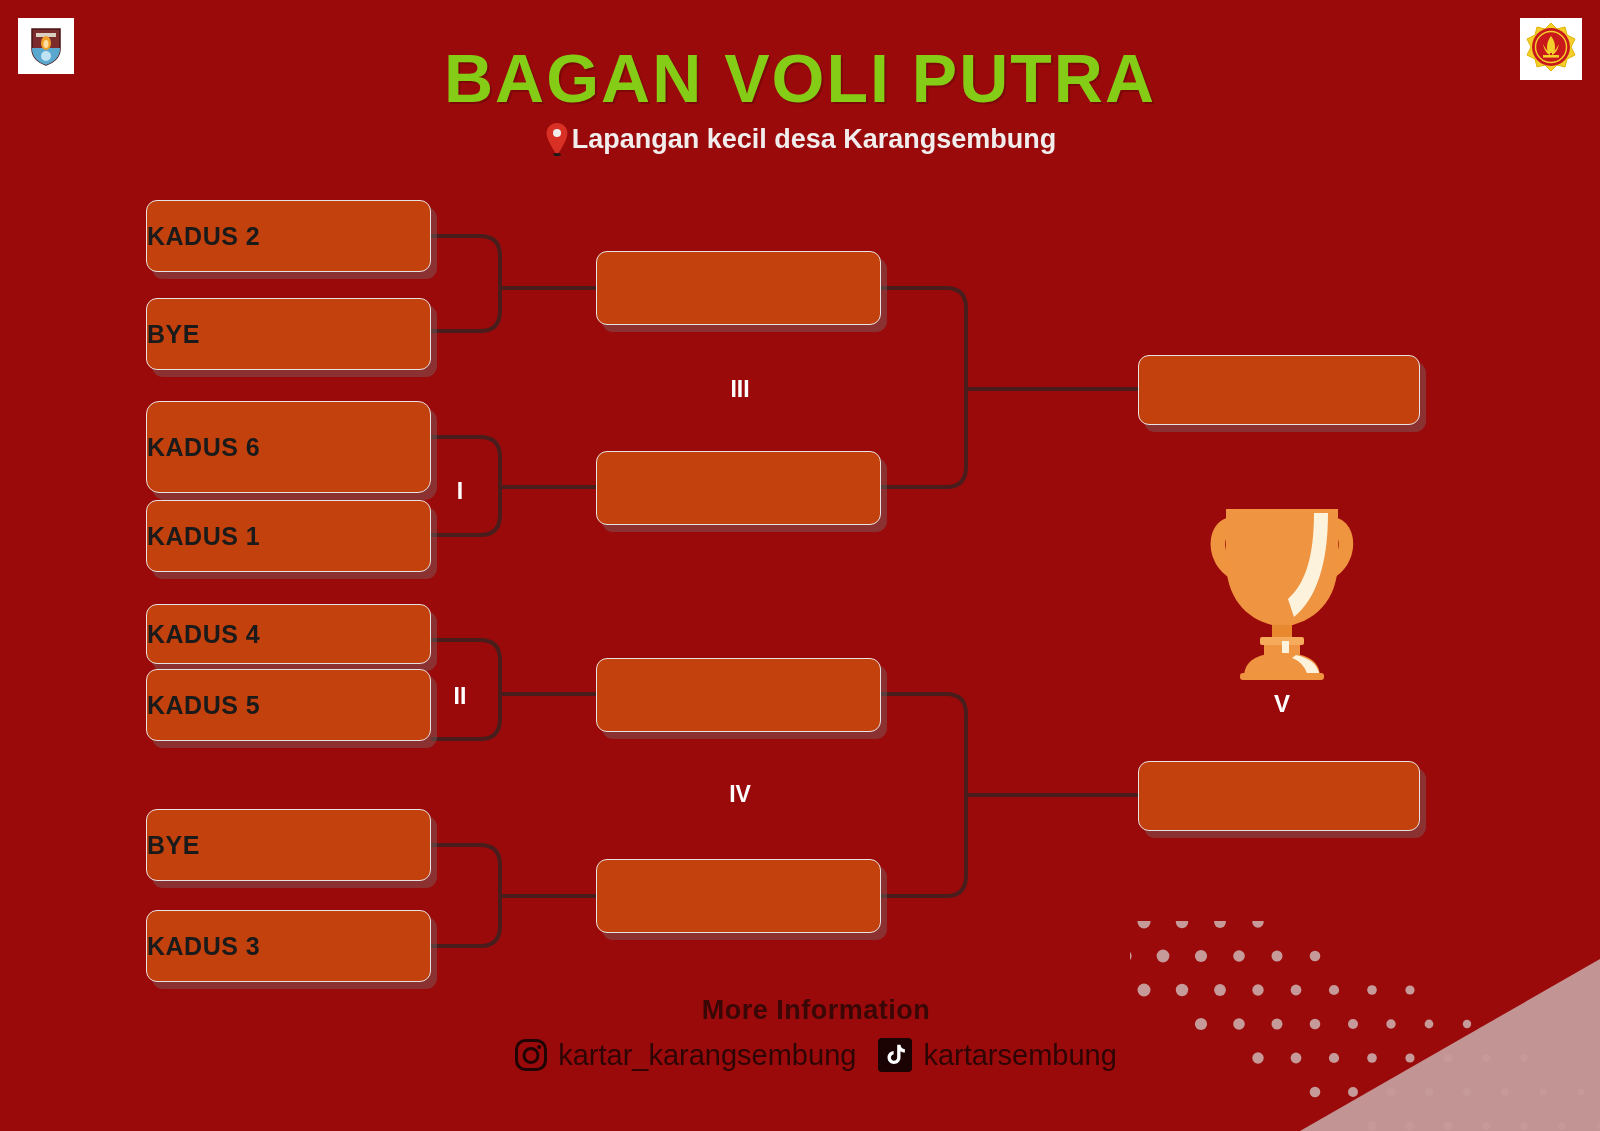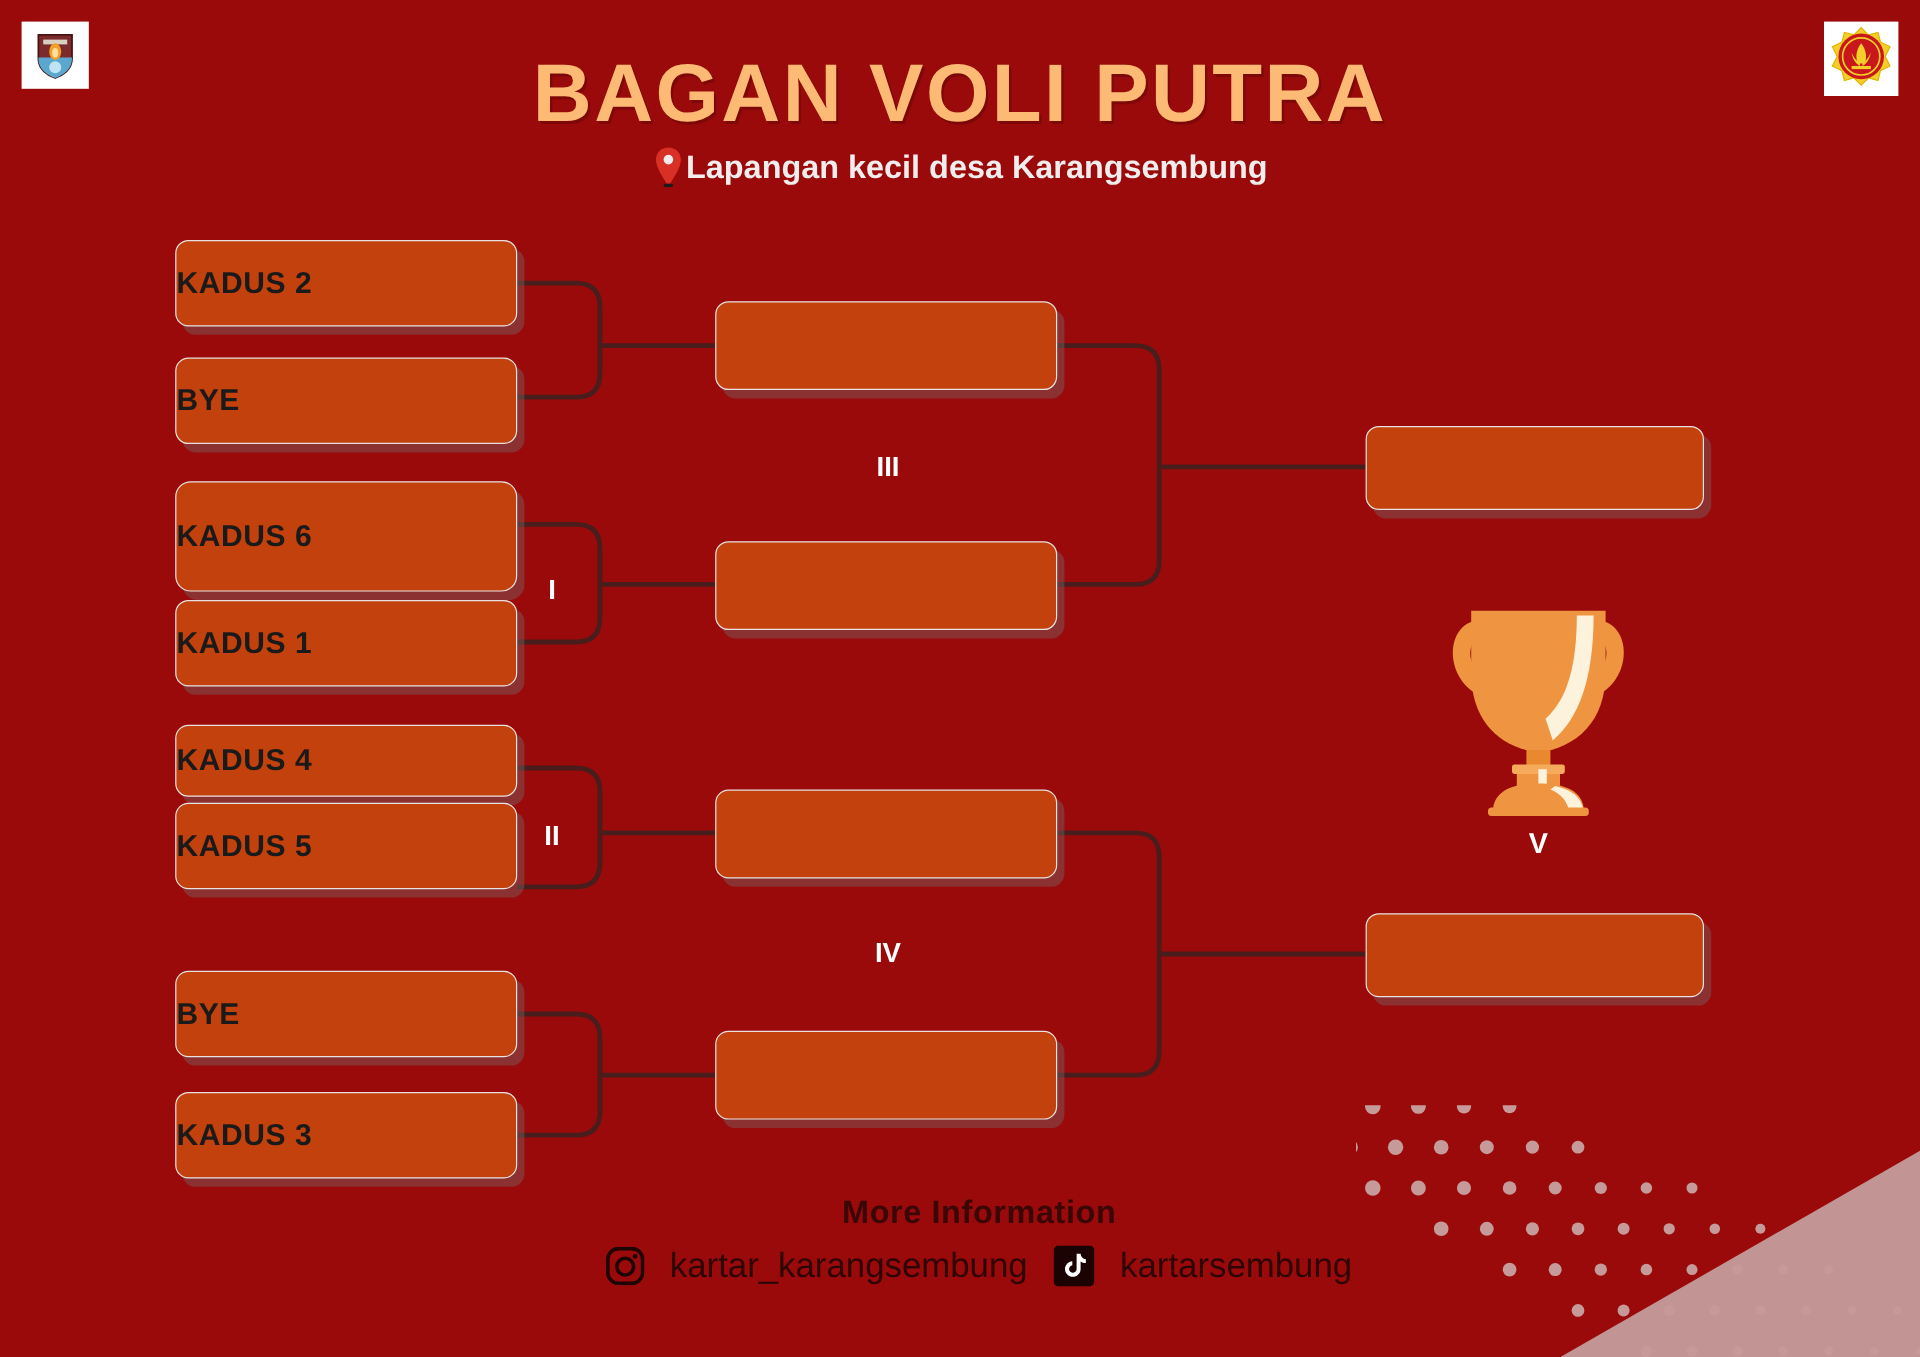--- a/index.html
+++ b/index.html
@@ -27,21 +27,21 @@
     display:flex; align-items:center; justify-content:center;
   }
   #logo-left{ left:18px; top:18px; width:56px; height:56px; }
   #logo-right{ right:18px; top:18px; width:62px; height:62px; }
 
   
   #header{
     position:absolute; left:0; top:44px; width:1600px; text-align:center;
   }
   #page-title{
-    color:#fdba74; font-size:68px; font-weight:bold; letter-spacing:2px;
+    color:#84cc16; font-size:68px; font-weight:bold; letter-spacing:2px;
     line-height:1.0;
     text-shadow:2px 2px 0 rgba(0,0,0,.18);
   }
   #subtitle-row{
     margin-top:10px; display:flex; align-items:center; justify-content:center;
     gap:2px;
   }
   #subtitle-text{
     color:#f2eded; font-size:27px; font-weight:bold;
   }
@@ -79,21 +79,21 @@
   }
 
   
   #footer{ position:absolute; left:16px; top:995px; width:1600px; text-align:center; }
   #more-info{
     color:#3a0707; font-size:27px; font-weight:bold; letter-spacing:.5px;
   }
   #socials{
     margin-top:12px; display:flex; align-items:center; justify-content:center; gap:22px;
   }
-  .social{ display:flex; align-items:center; gap:21px; }
+  .social{ display:flex; align-items:center; gap:11px; }
   .social .handle{ color:#2e0505; font-size:29px; }
   .social svg{ display:block; }
 </style>
 </head>
 <body>
 
 <svg id="deco-triangle" viewBox="0 0 460 200" preserveAspectRatio="none">
   <polygon points="460,28 460,200 160,200" fill="#c39494"></polygon>
 </svg>
 <svg id="deco-dots" viewBox="0 0 470 210">

